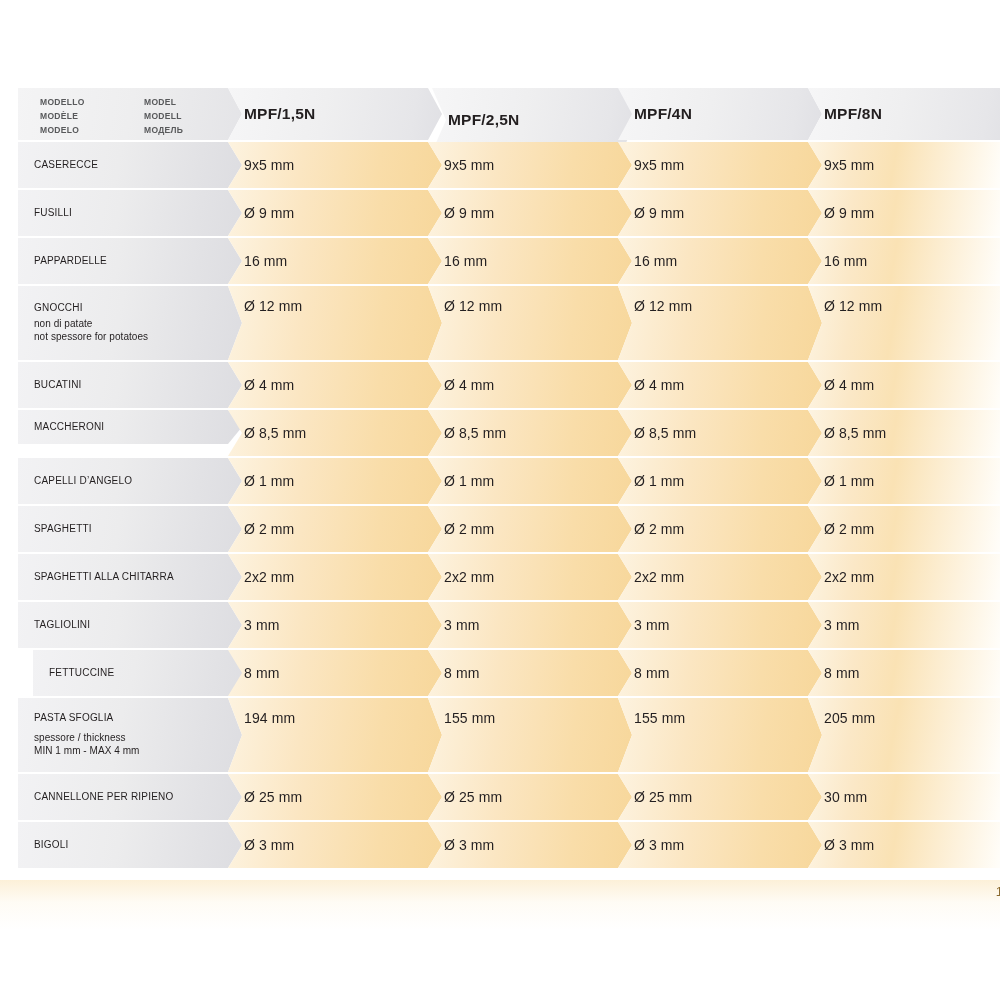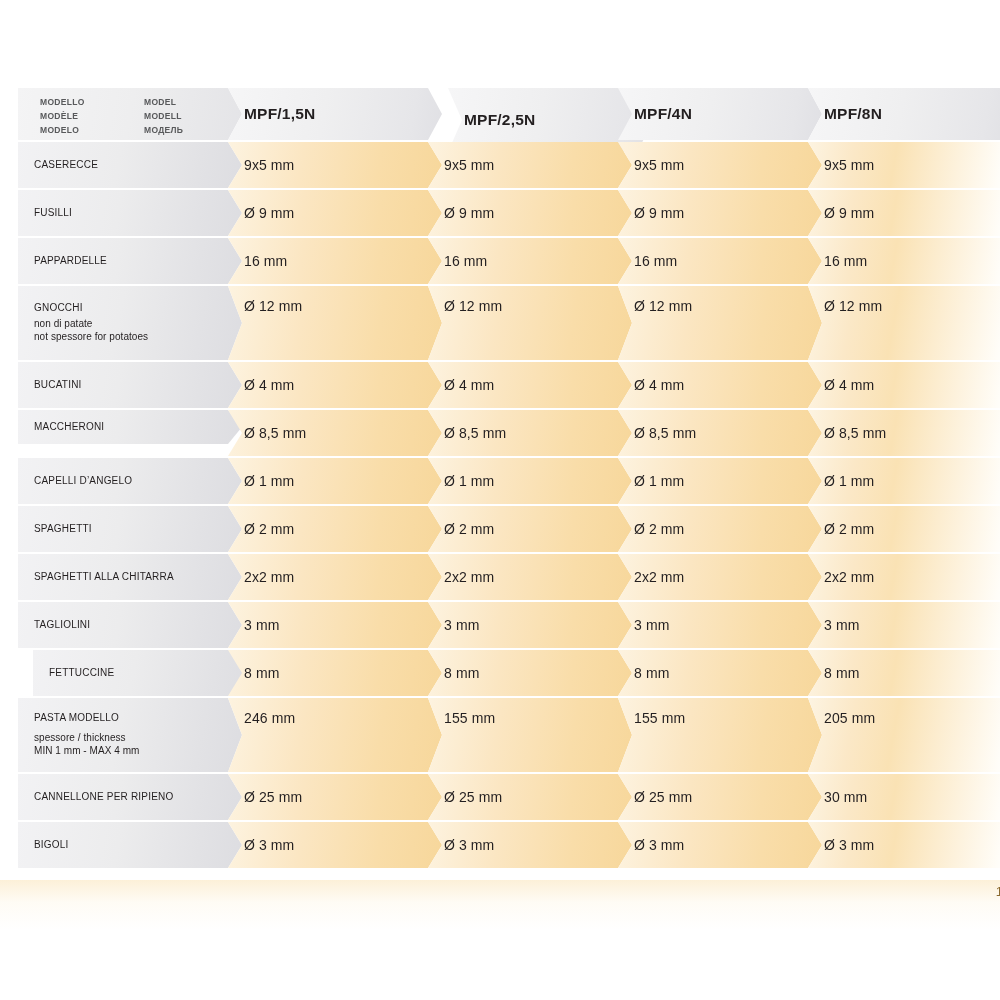--- a/index.html
+++ b/index.html
@@ -161,21 +161,21 @@
           </div>
           <div class="head-lang head-lang-2" style="top: 8px;">
             <div>MODEL</div>
             <div>MODELL</div>
             <div>МОДЕЛЬ</div>
           </div>
         </div>
         <div class="cell head-cell arrow" style="left: 228px; width: 214px; height: 52px;">
           <span class="head-text">MPF/1,5N</span>
         </div>
-        <div class="cell head-cell arrow" style="left: 448px; width: 204px; height: 64px;">
+        <div class="cell head-cell arrow" style="left: 432px; width: 204px; height: 64px;">
           <span class="head-text">MPF/2,5N</span>
         </div>
         <div class="cell head-cell arrow" style="left: 618px; width: 204px; height: 52px;">
           <span class="head-text">MPF/4N</span>
         </div>
         <div class="cell head-cell arrow-last" style="left: 808px; width: 206px; height: 52px;">
           <span class="head-text">MPF/8N</span>
         </div>
       </div>
       <div class="row" style="height: 46px; margin-top: 2px;">
@@ -385,27 +385,27 @@
         <div class="cell arrow val-cell" style="left: 618px; width: 204px; height: 46px;">
           <span class="val-text">8 mm</span>
         </div>
         <div class="cell arrow-last val-cell-last" style="left: 808px; width: 206px; height: 46px;">
           <span class="val-text">8 mm</span>
         </div>
       </div>
       <div class="row" style="height: 74px; margin-top: 2px;">
         <div class="cell arrow-first label-cell" style="left: 18px; width: 224px; height: 74px;">
           <div class="label-stack">
-            <div class="label-text">PASTA MODELLO</div>
+            <div class="label-text">PASTA SFOGLIA</div>
             <div class="label-sub" style="margin-top: 8px;">spessore / thickness</div>
             <div class="label-sub" style="margin-top: 0px;">MIN 1 mm - MAX 4 mm</div>
           </div>
         </div>
         <div class="cell arrow val-cell" style="left: 228px; width: 214px; height: 74px; align-items: flex-start; padding-top: 12px;">
-          <span class="val-text">246 mm</span>
+          <span class="val-text">194 mm</span>
         </div>
         <div class="cell arrow val-cell" style="left: 428px; width: 204px; height: 74px; align-items: flex-start; padding-top: 12px;">
           <span class="val-text">155 mm</span>
         </div>
         <div class="cell arrow val-cell" style="left: 618px; width: 204px; height: 74px; align-items: flex-start; padding-top: 12px;">
           <span class="val-text">155 mm</span>
         </div>
         <div class="cell arrow-last val-cell-last" style="left: 808px; width: 206px; height: 74px; align-items: flex-start; padding-top: 12px;">
           <span class="val-text">205 mm</span>
         </div>

